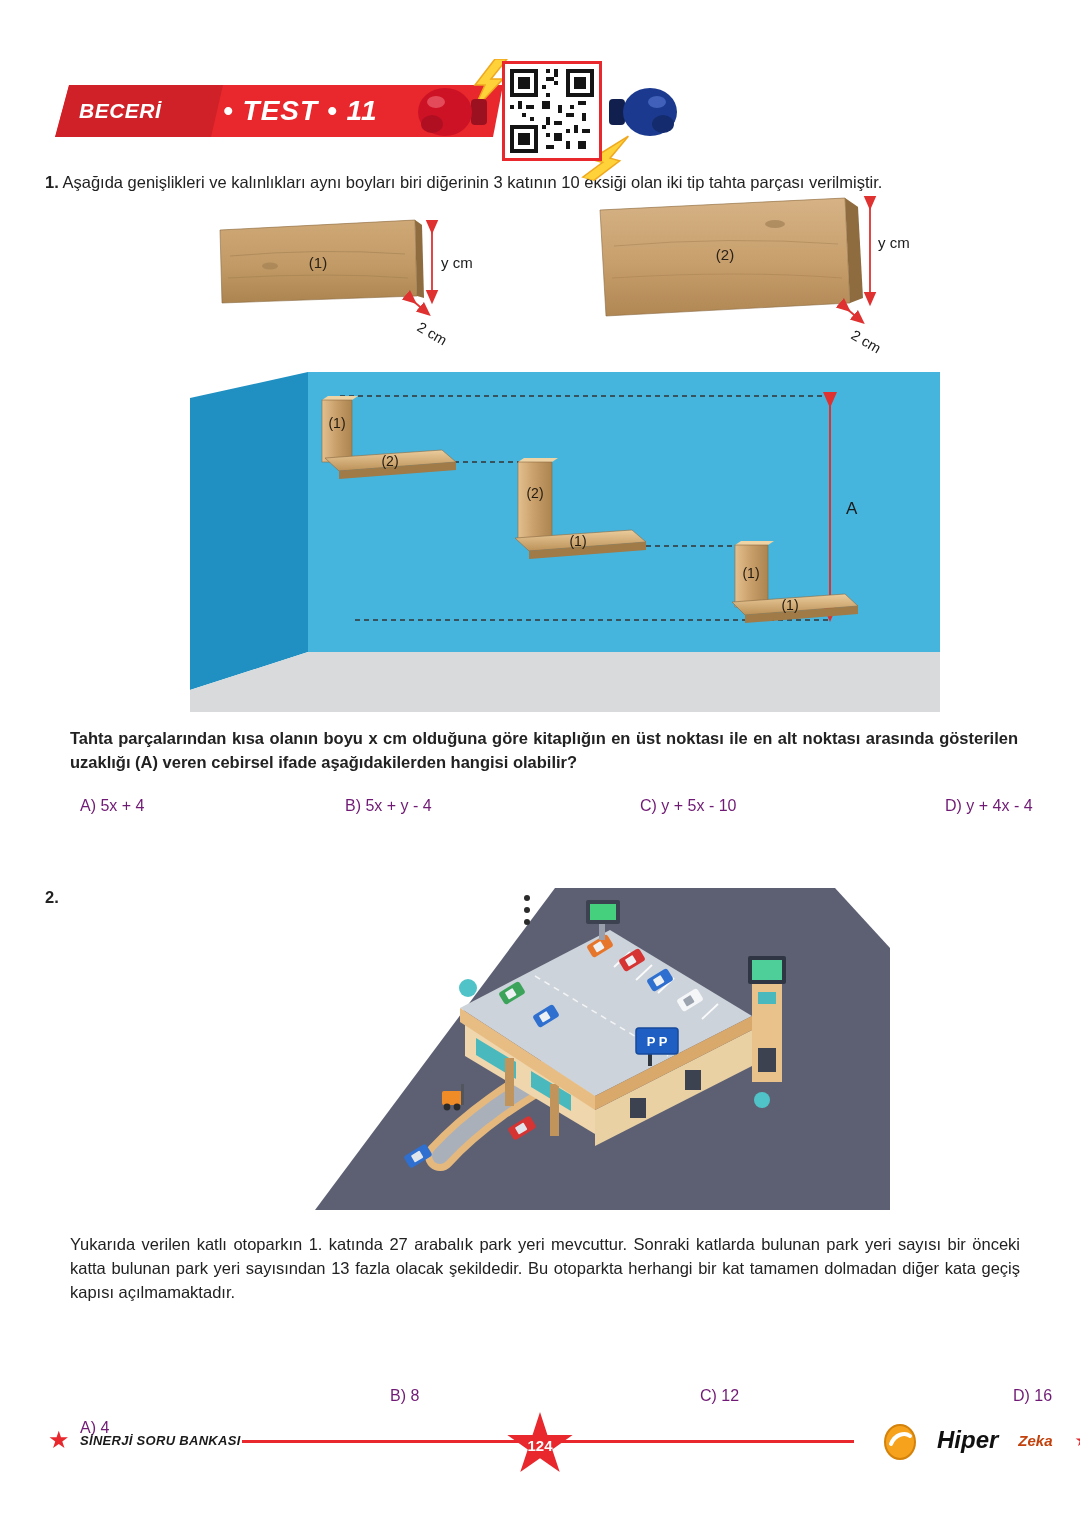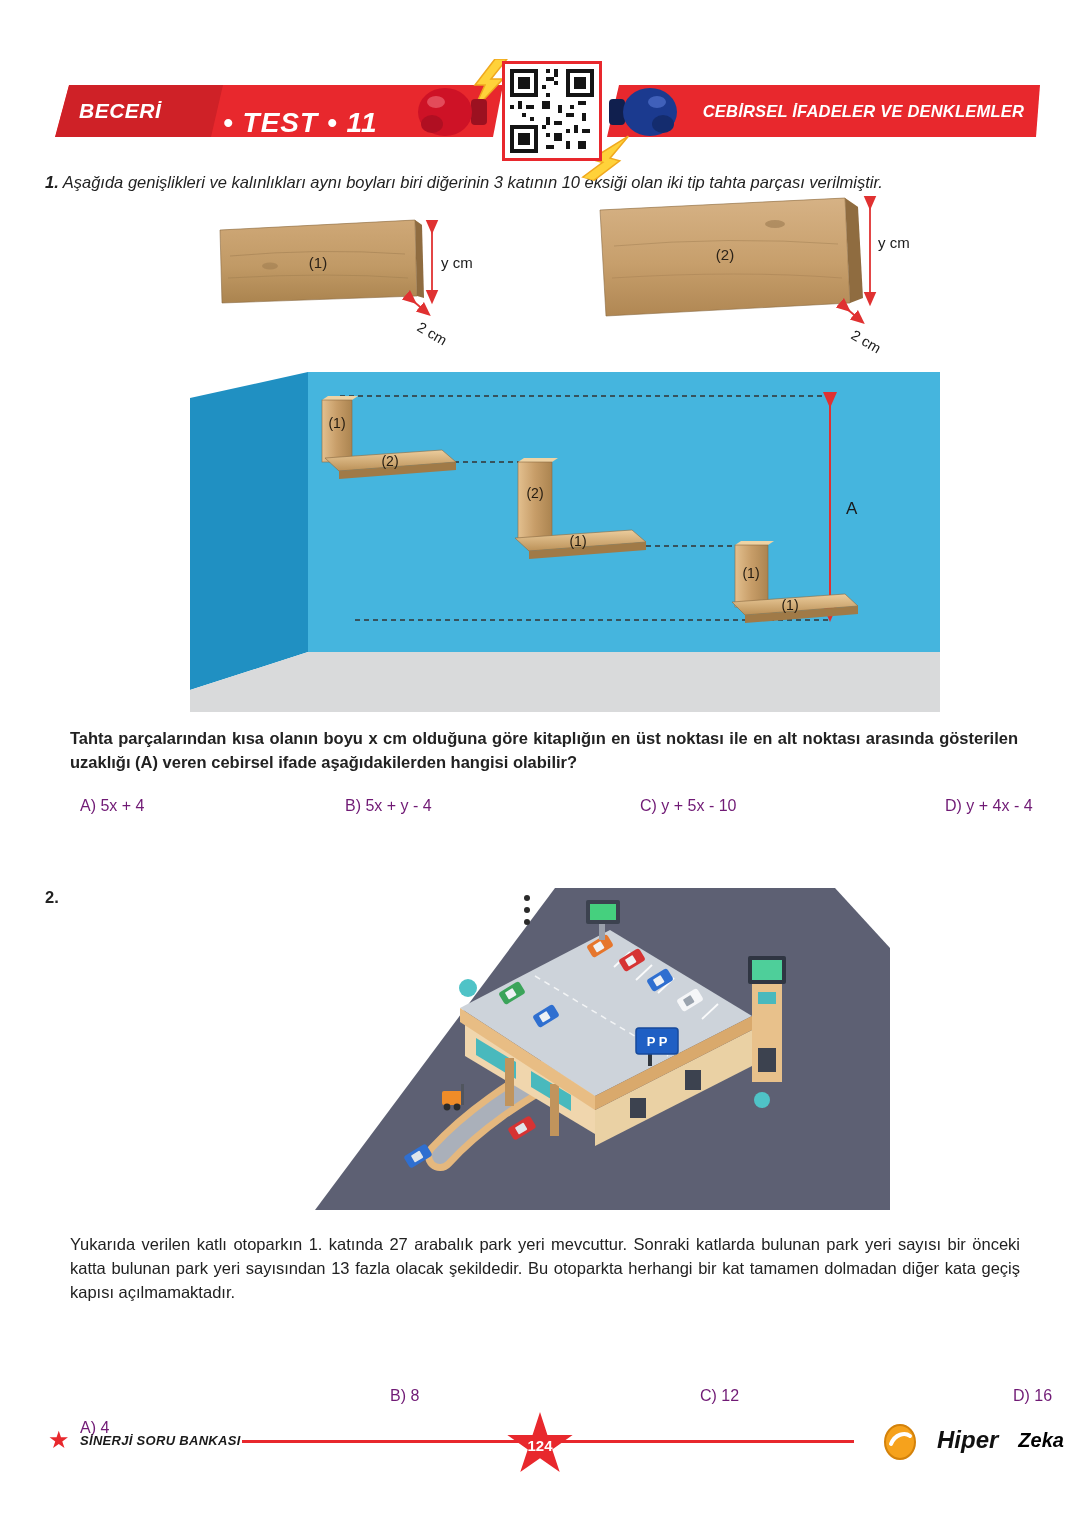--- a/index.html
+++ b/index.html
@@ -12,21 +12,21 @@
   .header { position:absolute; left:55px; top:85px; width:985px; height:52px; }
   .band { position:absolute; top:0; height:52px; background:#e8282d; }
   .band-left  { left:0; width:448px; clip-path:polygon(14px 0, 100% 0, calc(100% - 10px) 100%, 0 100%); }
   .band-accent{ left:0; width:168px; height:52px; position:absolute; background:#cf2127;
                 clip-path:polygon(14px 0, 100% 0, calc(100% - 12px) 100%, 0 100%); }
   .band-right { left:552px; width:433px; clip-path:polygon(12px 0, 100% 0, calc(100% - 4px) 100%, 0 100%);
                 display:flex; align-items:center; justify-content:flex-end; padding-right:16px; }
   .beceri { position:absolute; left:24px; top:0; line-height:52px; color:#fff; font-size:21px;
             font-weight:bold; font-style:italic; letter-spacing:.5px; z-index:2;}
   .testno { position:absolute; left:168px; top:0; line-height:52px; color:#fff; font-size:28px;
-            font-weight:bold; font-style:italic; letter-spacing:1px; z-index:2;margin-top:12px;}
+            font-weight:bold; font-style:italic; letter-spacing:1px; z-index:2;}
   .topic  { color:#fff; font-size:16.5px; font-weight:bold; font-style:italic; letter-spacing:.2px; }
   .qr-box { position:absolute; left:447px; top:-24px; width:100px; height:100px; background:#fff;
             border:3px solid #e8282d; display:flex; align-items:center; justify-content:center; z-index:3; }
   .glove { position:absolute; z-index:2; }
   .bolt  { position:absolute; z-index:1; }
 
   
   .q-block { position:absolute; font-size:16.5px; line-height:24px; color:#222; }
   .qnum { font-weight:bold; }
   .justify { text-align:justify; }
@@ -40,21 +40,21 @@
   .f-star-left { position:absolute; left:48px; top:8px; color:#e8282d; font-size:24px; }
   .f-series { position:absolute; left:80px; top:15px; font-size:13px; font-weight:bold; font-style:italic;
               color:#1a1a1a; letter-spacing:.3px; }
   .f-line { position:absolute; left:242px; top:22px; width:612px; height:3px; background:#e8282d; }
   .f-page-star { position:absolute; left:506px; top:-6px; width:68px; height:66px; background:#e8282d;
                  clip-path:polygon(50% 0%, 61% 35%, 98% 35%, 68% 57%, 79% 91%, 50% 70%, 21% 91%, 32% 57%, 2% 35%, 39% 35%); }
   .f-page-num { position:absolute; left:0; top:25px; width:100%; text-align:center; color:#fff;
                 font-size:15px; font-weight:bold; }
   .f-logo { position:absolute; left:883px; top:2px; display:flex; align-items:center; gap:20px;justify-content:space-between; }
   .f-brand1 { font-size:24px; font-weight:bold; font-style:italic; color:#111; }
-  .f-brand2 { font-size:20px; font-weight:bold; font-style:italic; color:#000000; }
+  .f-brand2 { font-size:15px; font-weight:bold; font-style:italic; color:#c2410c; }
   .f-star-right { color:#e8282d; font-size:17px; margin-left:2px; }
 </style>
 </head>
 <body>
 
 <div id="page">
 
   <div class="header">
     <div class="band band-left">
       <div class="band-accent"></div>
@@ -93,26 +93,23 @@
             <rect x="60" y="4" width="20" height="20" fill="#fff"></rect>
             <rect x="64" y="8" width="12" height="12"></rect>
           <rect x="0" y="56" width="28" height="28"></rect>
             <rect x="4" y="60" width="20" height="20" fill="#fff"></rect>
             <rect x="8" y="64" width="12" height="12"></rect>
           <path d="M36,0h4v4h-4z M44,0h4v8h-4z M36,8h8v4h-8z M32,16h4v4h-4z M44,12h4v4h-4z M36,24h4v4h-4z M60,36h4v4h-4z M68,32h8v4h-8z M32,32h8v8h-8z M48,36h4v8h-4z M0,36h4v4h-4z M8,32h4v8h-4z M16,36h8v4h-8z M56,44h8v4h-8z M72,44h4v8h-4z M36,48h4v8h-4z M44,52h8v4h-8z M64,56h4v8h-4z M56,60h4v4h-4z M72,60h8v4h-8z M36,64h4v4h-4z M44,64h8v8h-8z M36,76h8v4h-8z M56,72h4v8h-4z M68,72h8v8h-8z M32,56h4v4h-4z M12,44h4v4h-4z M20,48h4v4h-4z"></path>
         </g>
       </svg>
     </div>
 
-    <div class="band band-right">
-      <span class="topic">CEBİRSEL İFADELER VE DENKLEMLER</span>
-    </div>
-  </div>
-
-  <div class="q-block" style="left:45px; top:170px; width:995px;font-style:italic;">
+  </div>
+
+  <div class="q-block" style="left:45px; top:170px; width:995px;">
     <span class="qnum">1.</span>
     <span>Aşağıda genişlikleri ve kalınlıkları aynı boyları biri diğerinin 3 katının 10 eksiği olan iki tip tahta parçası verilmiştir.</span>
   </div>
 
   <svg class="abs" style="left:200px; top:208px;" width="280" height="140" viewBox="0 0 280 140">
     <defs>
       <linearGradient id="wd1" x1="0" y1="0" x2="0" y2="1">
         <stop offset="0" stop-color="#cfa877"></stop>
           <stop offset="0.55" stop-color="#c19a66"></stop>
           <stop offset="1" stop-color="#ab844f"></stop>

